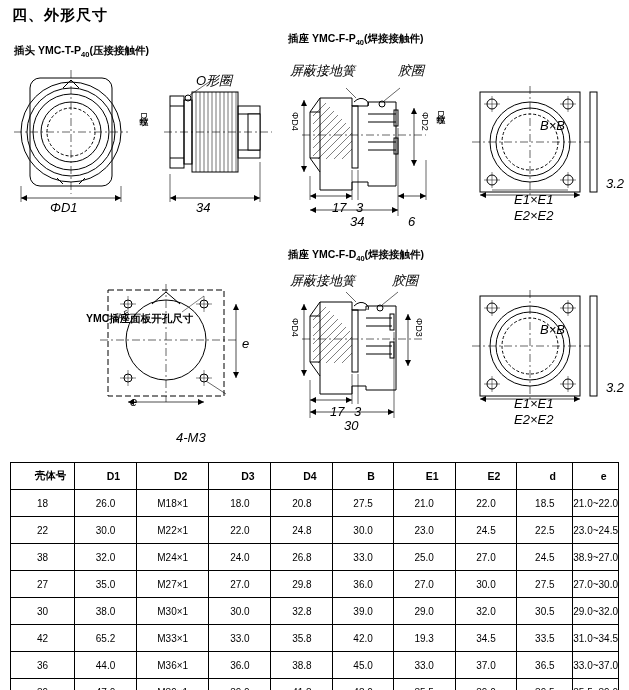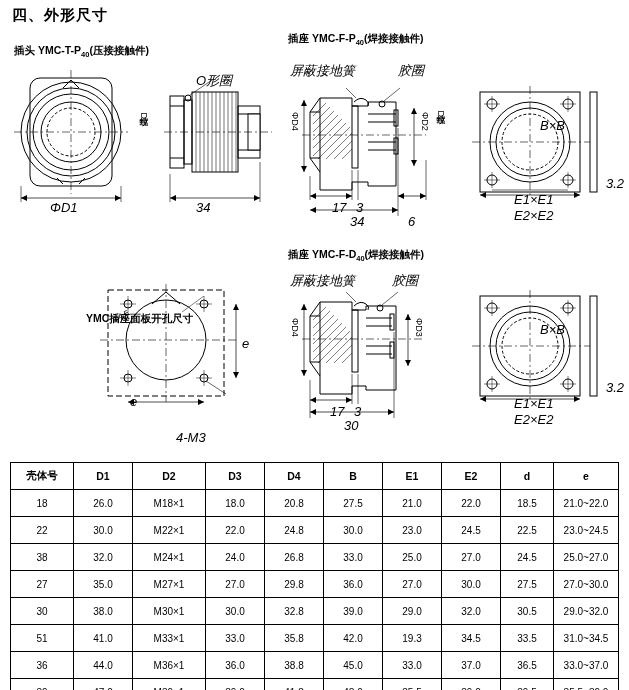--- a/index.html
+++ b/index.html
@@ -18,21 +18,21 @@
   .vert{writing-mode:vertical-rl;text-orientation:mixed;font-size:9px;}
   svg{display:block;}
   table.spec{
     position:absolute;left:10px;top:462px;border-collapse:collapse;
     width:609px;font-size:10px;
   }
   table.spec th, table.spec td{
     border:1px solid #000;text-align:center;padding:0;height:26px;
     font-weight:normal;
   }
-  table.spec thead th{font-weight:bold;font-size:10.5px;}
+  table.spec thead th{font-weight:bold;font-size:10.5px;padding-left:16px;}
   table.spec td:first-child{font-weight:normal;}
   .d2cell{font-size:10px;}
 </style>
 </head>
 <body>
 
 <div class="page">
 
   <div class="abs ttl" style="left:12px;top:6px;">四、外形尺寸</div>
 
@@ -396,21 +396,21 @@
         <tr>
           <td>38</td>
           <td>32.0</td>
           <td class="d2cell">M24×1</td>
           <td>24.0</td>
           <td>26.8</td>
           <td>33.0</td>
           <td>25.0</td>
           <td>27.0</td>
           <td>24.5</td>
-          <td>25.0~27.0</td>
+          <td>38.9~27.0</td>
         </tr>
         <tr>
           <td>27</td>
           <td>35.0</td>
           <td class="d2cell">M27×1</td>
           <td>27.0</td>
           <td>29.8</td>
           <td>36.0</td>
           <td>27.0</td>
           <td>30.0</td>
@@ -423,22 +423,22 @@
           <td class="d2cell">M30×1</td>
           <td>30.0</td>
           <td>32.8</td>
           <td>39.0</td>
           <td>29.0</td>
           <td>32.0</td>
           <td>30.5</td>
           <td>29.0~32.0</td>
         </tr>
         <tr>
-          <td>51</td>
-          <td>41.0</td>
+          <td>42</td>
+          <td>65.2</td>
           <td class="d2cell">M33×1</td>
           <td>33.0</td>
           <td>35.8</td>
           <td>42.0</td>
           <td>19.3</td>
           <td>34.5</td>
           <td>33.5</td>
           <td>31.0~34.5</td>
         </tr>
         <tr>

